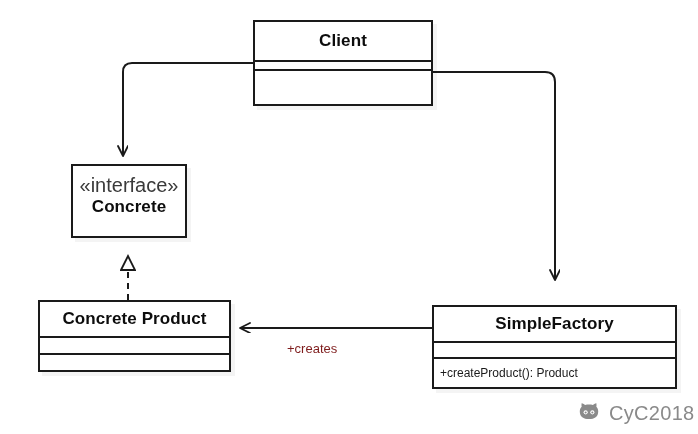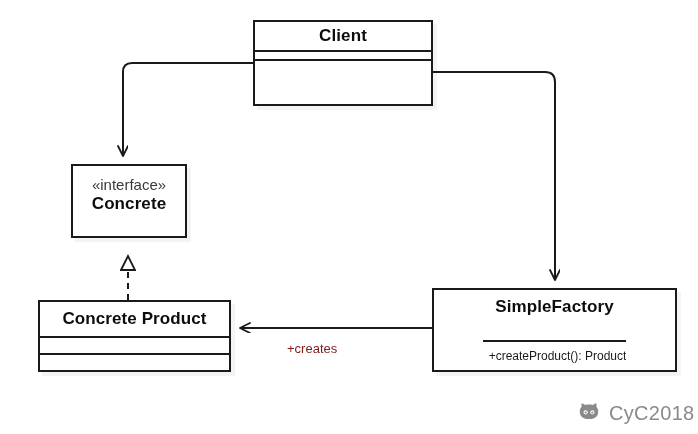--- a/index.html
+++ b/index.html
@@ -53,46 +53,46 @@
   }
   .class-name {
     font-weight: bold;
     font-size: 17px;
     color: #0d0d0d;
     line-height: 1.15;
     letter-spacing: 0.1px;
   }
   .stereotype {
     font-weight: normal;
-    font-size: 15px;
+    font-size: 20px;
     color: #3a3a3a;
     line-height: 1.2;
   }
   .member {
     font-size: 12px;
     color: #1a1a1a;
     padding-left: 6px;
     white-space: nowrap;
   }
 
   
   #box-client    { left: 253px; top: 20px;  width: 180px; height: 86px; }
-  #box-client .c1 { height: 28px; }
+  #box-client .c1 { height: 38px; }
   #box-client .c2 { height: 9px;  }
   #box-client .c3 { flex: 1;      }
 
   #box-product   { left: 71px;  top: 164px; width: 116px; height: 74px; }
   #box-product .c1 { height: 100%; padding-bottom: 12px; }
 
   #box-concrete  { left: 38px;  top: 300px; width: 193px; height: 72px; }
   #box-concrete .c1 { height: 34px; }
   #box-concrete .c2 { height: 17px; }
   #box-concrete .c3 { flex: 1;      }
 
-  #box-factory   { left: 432px; top: 288px; width: 245px; height: 84px; align-items: center; }
+  #box-factory   { left: 432px; top: 305px; width: 245px; height: 84px; }
   #box-factory .c1 { height: 34px; }
   #box-factory .c2 { height: 16px; }
   #box-factory .c3 { flex: 1;      }
 
   
   .edge-label {
     position: absolute;
     font-size: 13px;
     color: #7f1d1d;
     white-space: nowrap;

